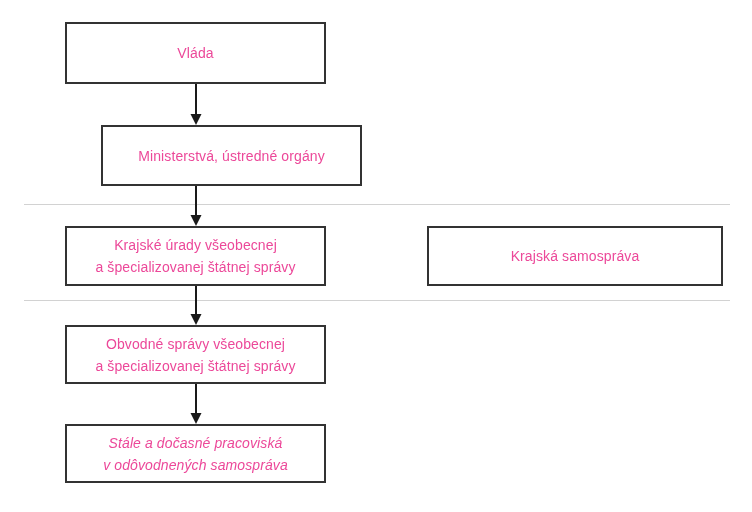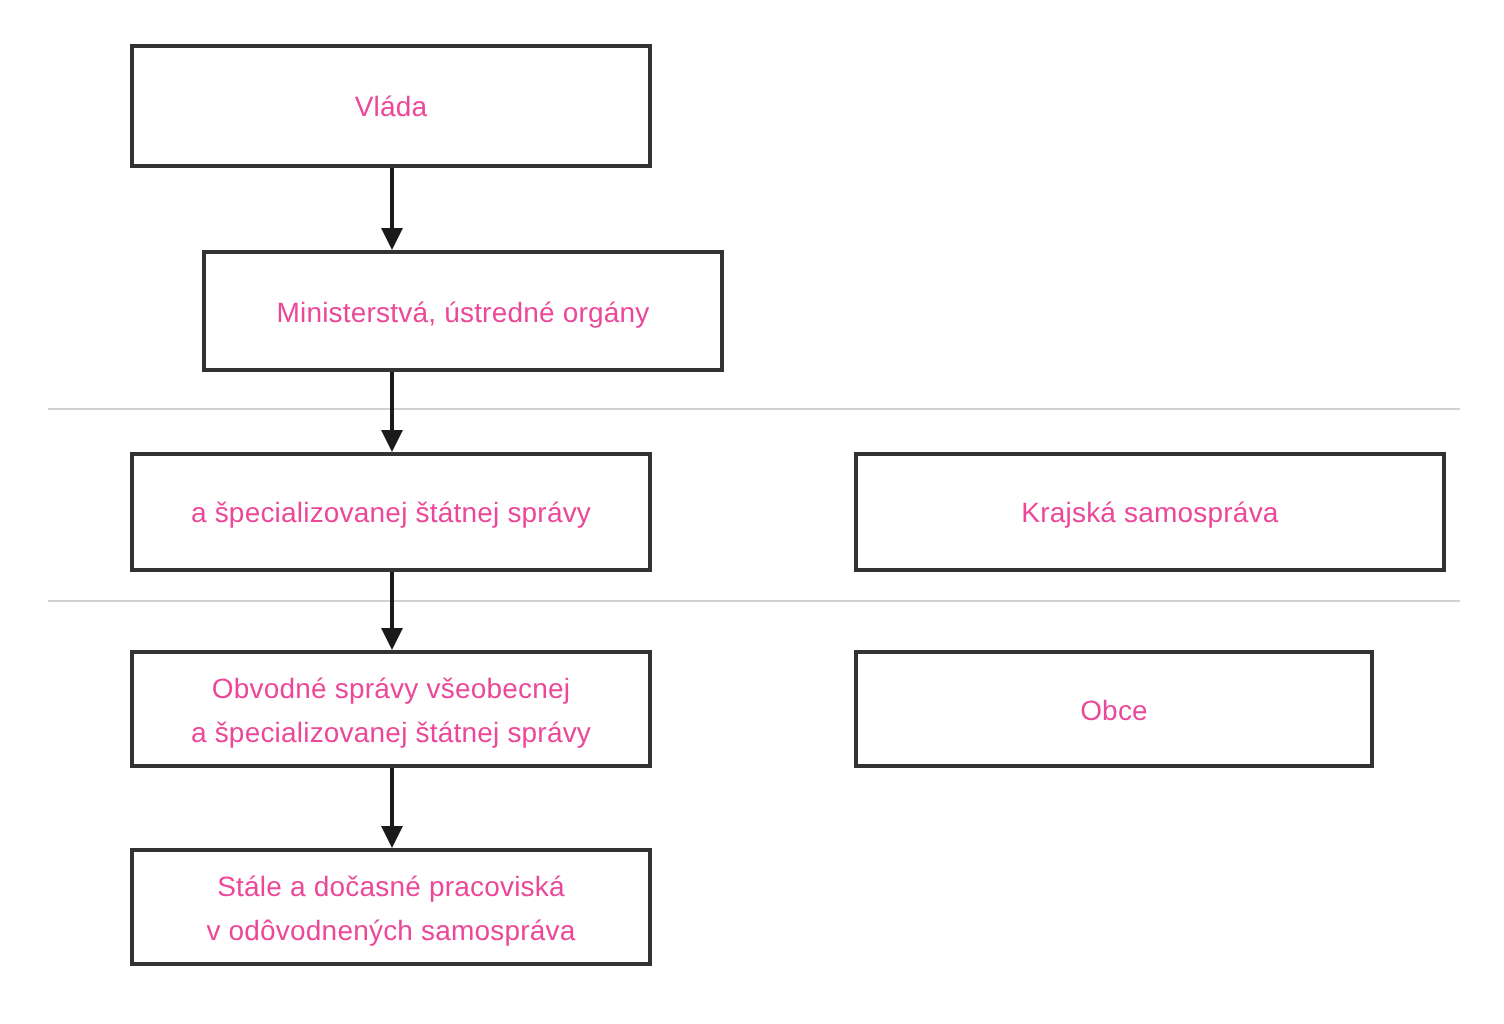--- a/index.html
+++ b/index.html
@@ -34,21 +34,21 @@
   }
   .node .line {
     display: block;
     white-space: nowrap;
   }
   
   .node-vlada      { left: 65px;  top: 22px;  width: 261px; height: 62px; }
   .node-ministerstva { left: 65px; top: 125px; width: 261px; height: 61px; margin-left: 36px; }
   .node-krajske    { left: 65px;  top: 226px; width: 261px; height: 60px; }
   .node-obvodne    { left: 65px;  top: 325px; width: 261px; height: 59px; }
-  .node-stale      { left: 65px;  top: 424px; width: 261px; height: 59px; }
+  .node-stale      { left: 65px;  top: 424px; width: 261px; height: 59px; font-style: italic; }
   
   .node-krajska-samosprava { left: 427px; top: 226px; width: 296px; height: 60px; text-align: center; }
   .node-obce       { left: 427px; top: 325px; width: 260px; height: 59px; }
 
   
   .connector {
     position: absolute;
     overflow: visible;
   }
   .connector line {
@@ -100,34 +100,32 @@
 
   <div class="node node-vlada">
     <span class="line">Vláda</span>
   </div>
 
   <div class="node node-ministerstva">
     <span class="line">Ministerstvá, ústredné orgány</span>
   </div>
 
   <div class="node node-krajske">
+    <span class="line">Krajské úrady všeobecnej</span>
     <span class="line">a špecializovanej štátnej správy</span>
   </div>
 
   <div class="node node-obvodne">
     <span class="line">Obvodné správy všeobecnej</span>
     <span class="line">a špecializovanej štátnej správy</span>
   </div>
 
   <div class="node node-stale">
     <span class="line">Stále a dočasné pracoviská</span>
     <span class="line">v odôvodnených samospráva</span>
   </div>
 
   <div class="node node-krajska-samosprava">
     <span class="line">Krajská samospráva</span>
   </div>
 
-  <div class="node node-obce">
-    <span class="line">Obce</span>
-  </div>
 
 </div>
 
 </body></html>

